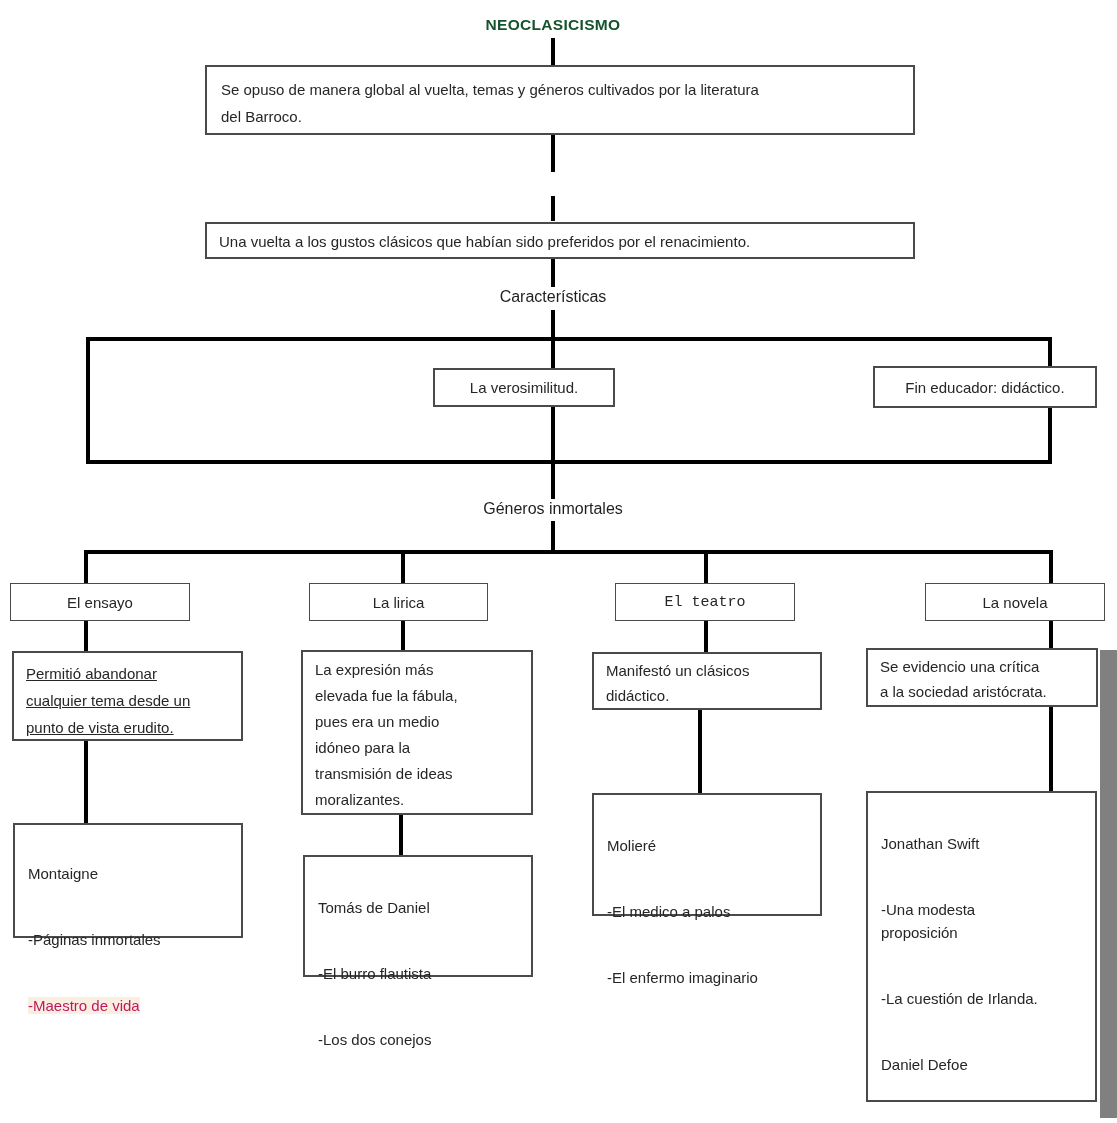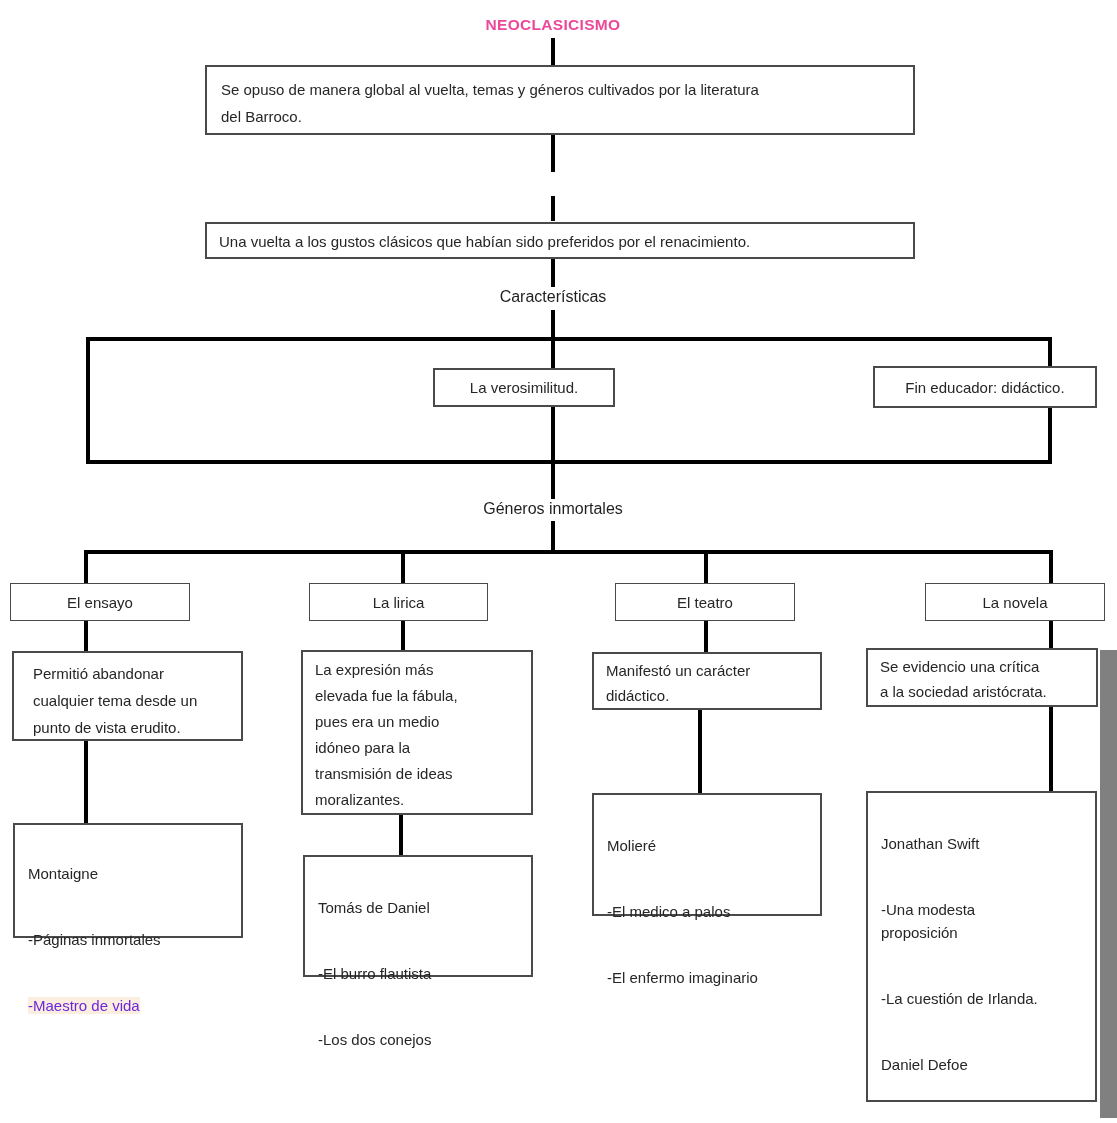--- a/index.html
+++ b/index.html
@@ -14,26 +14,26 @@
     position:absolute;background:#ffffff;border:2px solid #4a4a4a;z-index:2;
     box-sizing:border-box;font-size:15px;line-height:27px;white-space:pre-line;
   }
   .box.thin{border-width:1.5px;}
   .lbl{
     position:absolute;z-index:2;text-align:center;font-size:16px;color:#1f1f1f;
     background:#ffffff;
   }
   .ttl{
     position:absolute;z-index:2;text-align:center;font-size:15.5px;font-weight:bold;
-    color:#ec4899;letter-spacing:.3px;
+    color:#14532d;letter-spacing:.3px;
   }
   .ctr{display:flex;align-items:center;justify-content:center;text-align:center;line-height:21px;}
   .authors p{margin:0 0 16px 0;line-height:23px;white-space:pre-line;}
   .authors p:last-child{margin-bottom:0;}
-  .hl{background:#faeee1;color:#6d28d9;}
+  .hl{background:#faeee1;color:#be185d;}
   .shadowbar{position:absolute;background:#808080;z-index:3;}
 </style>
 </head>
 <body>
 
 <div id="canvas">
 
   <div class="ttl" style="left:453px;top:16px;width:200px;">NEOCLASICISMO</div>
 
   <div class="ln" style="left:551px;top:38px;width:4px;height:27px;"></div>
@@ -61,38 +61,38 @@
   <div class="lbl" style="left:468px;top:500px;width:170px;">Géneros inmortales</div>
 
   <div class="ln" style="left:86px;top:550px;width:967px;height:4px;"></div>
   <div class="ln" style="left:84px;top:550px;width:4px;height:33px;"></div>
   <div class="ln" style="left:401px;top:550px;width:4px;height:33px;"></div>
   <div class="ln" style="left:704px;top:550px;width:4px;height:33px;"></div>
   <div class="ln" style="left:1049px;top:550px;width:4px;height:33px;"></div>
 
   <div class="box ctr thin" style="left:10px;top:583px;width:180px;height:38px;">El ensayo</div>
   <div class="box ctr thin" style="left:309px;top:583px;width:179px;height:38px;">La lirica</div>
-  <div class="box ctr thin" style="left:615px;top:583px;width:180px;height:38px;">El teatro</div>
+  <div class="box ctr thin" style="left:615px;top:583px;width:180px;height:38px;font-family:Liberation Mono, monospace;">El teatro</div>
   <div class="box ctr thin" style="left:925px;top:583px;width:180px;height:38px;">La novela</div>
 
   <div class="ln" style="left:84px;top:621px;width:4px;height:30px;"></div>
   <div class="ln" style="left:401px;top:621px;width:4px;height:29px;"></div>
   <div class="ln" style="left:704px;top:621px;width:4px;height:31px;"></div>
   <div class="ln" style="left:1049px;top:620px;width:4px;height:28px;"></div>
 
-  <div class="box" style="left:12px;top:651px;width:231px;height:90px;padding:7px 19px;">Permitió abandonar
+  <div class="box" style="left:12px;top:651px;width:231px;height:90px;padding:7px 12px;text-decoration:underline;">Permitió abandonar
 cualquier tema desde un
 punto de vista erudito.</div>
   <div class="box" style="left:301px;top:650px;width:232px;height:165px;padding:5px 12px;line-height:26px;">La expresión más
 elevada fue la fábula,
 pues era un medio
 idóneo para la
 transmisión de ideas
 moralizantes.</div>
-  <div class="box" style="left:592px;top:652px;width:230px;height:58px;padding:4px 12px;line-height:25px;">Manifestó un carácter
+  <div class="box" style="left:592px;top:652px;width:230px;height:58px;padding:4px 12px;line-height:25px;">Manifestó un clásicos
 didáctico.</div>
   <div class="box" style="left:866px;top:648px;width:232px;height:59px;padding:4px 12px;line-height:25px;">Se evidencio una crítica
 a la sociedad aristócrata.</div>
 
   <div class="ln" style="left:84px;top:741px;width:4px;height:82px;"></div>
   <div class="ln" style="left:399px;top:815px;width:4px;height:40px;"></div>
   <div class="ln" style="left:698px;top:710px;width:4px;height:83px;"></div>
   <div class="ln" style="left:1049px;top:707px;width:4px;height:84px;"></div>
 
   <div class="box authors" style="left:13px;top:823px;width:230px;height:115px;padding:10px 13px;">

